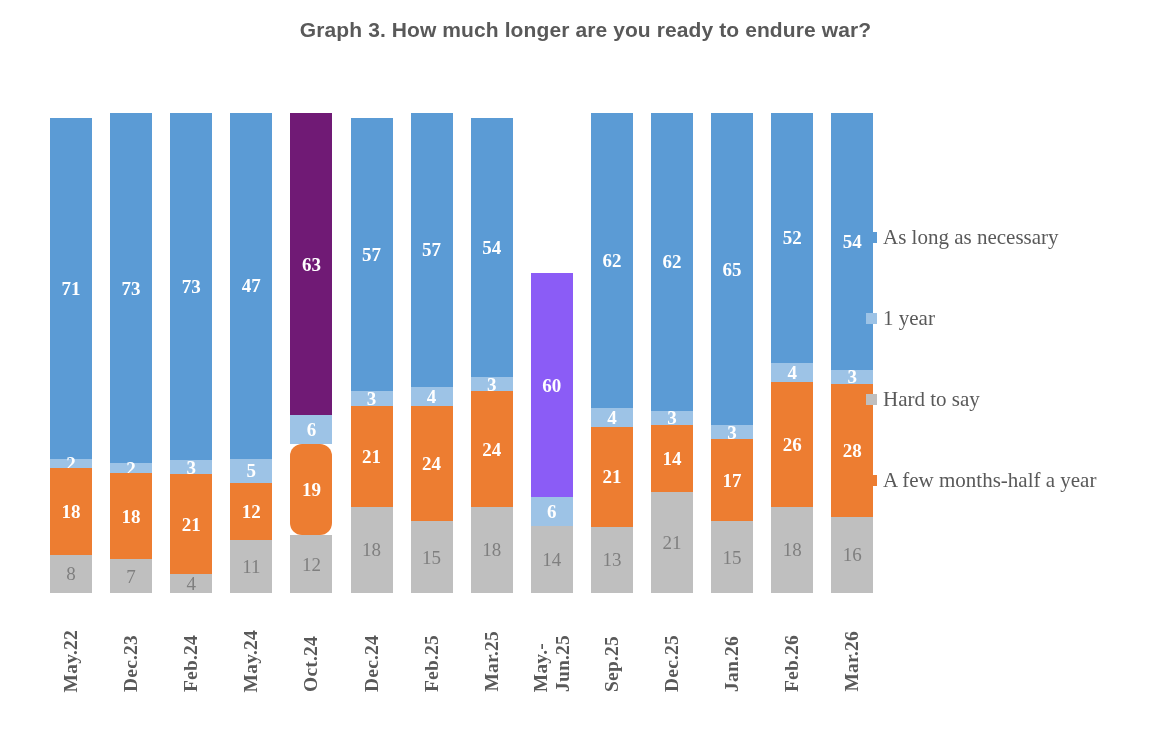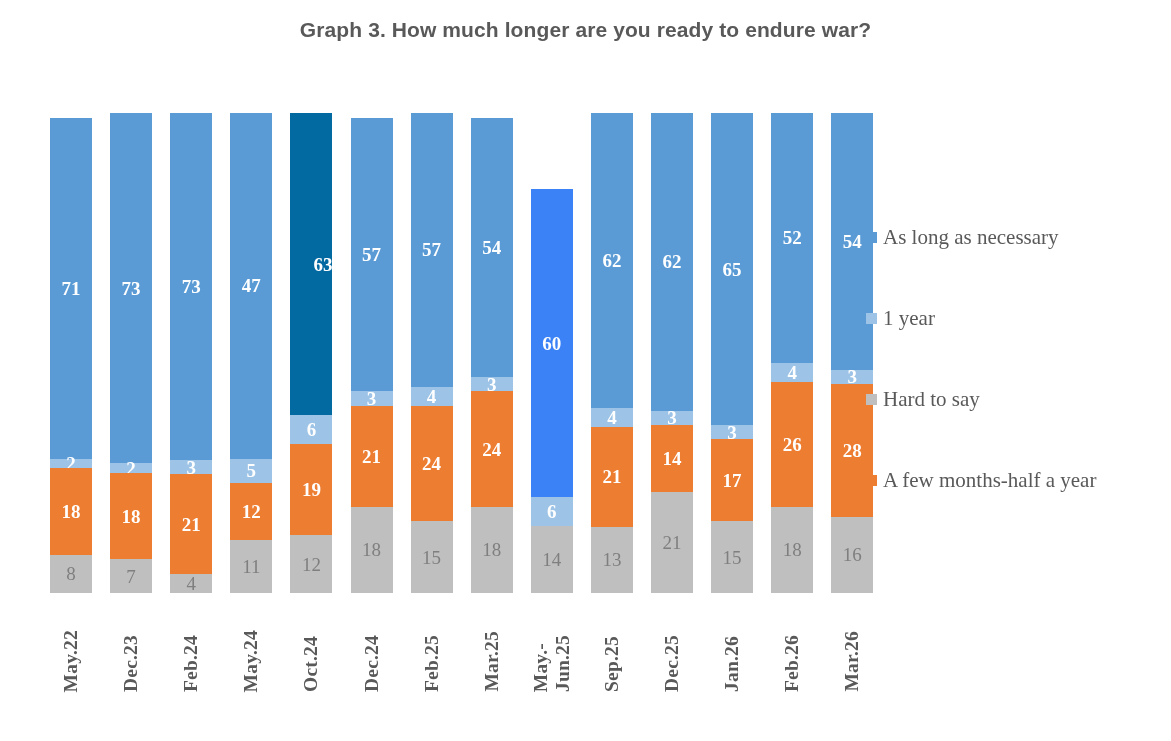--- a/index.html
+++ b/index.html
@@ -188,27 +188,27 @@
         <span class="seg-label">5</span>
       </div>
       <div class="seg" style="background: rgb(237, 125, 49); height: 57.6px;">
         <span class="seg-label">12</span>
       </div>
       <div class="seg seg-hard" style="background: rgb(191, 191, 191); height: 52.8px;">
         <span class="seg-label">11</span>
       </div>
     </div>
     <div class="bar-column" style="left: 240.4px;">
-      <div class="seg" style="background: #0369a1; height: 302.4px; justify-content: flex-end;">
+      <div class="seg" style="background: #701a75; height: 302.4px;">
         <span class="seg-label">63</span>
       </div>
       <div class="seg" style="background: rgb(157, 195, 230); height: 28.8px;">
         <span class="seg-label">6</span>
       </div>
-      <div class="seg" style="background: rgb(237, 125, 49); height: 91.2px;">
+      <div class="seg" style="background: rgb(237, 125, 49); height: 91.2px; border-radius: 12px;">
         <span class="seg-label">19</span>
       </div>
       <div class="seg seg-hard" style="background: rgb(191, 191, 191); height: 57.6px;">
         <span class="seg-label">12</span>
       </div>
     </div>
     <div class="bar-column" style="left: 300.5px;">
       <div class="seg" style="background: rgb(91, 155, 213); height: 273.6px;">
         <span class="seg-label">57</span>
       </div>
@@ -244,21 +244,21 @@
         <span class="seg-label">3</span>
       </div>
       <div class="seg" style="background: rgb(237, 125, 49); height: 115.2px;">
         <span class="seg-label">24</span>
       </div>
       <div class="seg seg-hard" style="background: rgb(191, 191, 191); height: 86.4px;">
         <span class="seg-label">18</span>
       </div>
     </div>
     <div class="bar-column" style="left: 480.8px;">
-      <div class="seg" style="background: #3b82f6; height: 308px; margin-top: 35px;">
+      <div class="seg" style="background: #8b5cf6; height: 224px; margin-top: 35px;">
         <span class="seg-label">60</span>
       </div>
       <div class="seg" style="background: rgb(157, 195, 230); height: 28.8px;">
         <span class="seg-label">6</span>
       </div>
       <div class="seg seg-hard" style="background: rgb(191, 191, 191); height: 67.2px;">
         <span class="seg-label">14</span>
       </div>
     </div>
     <div class="bar-column" style="left: 540.9px;">

